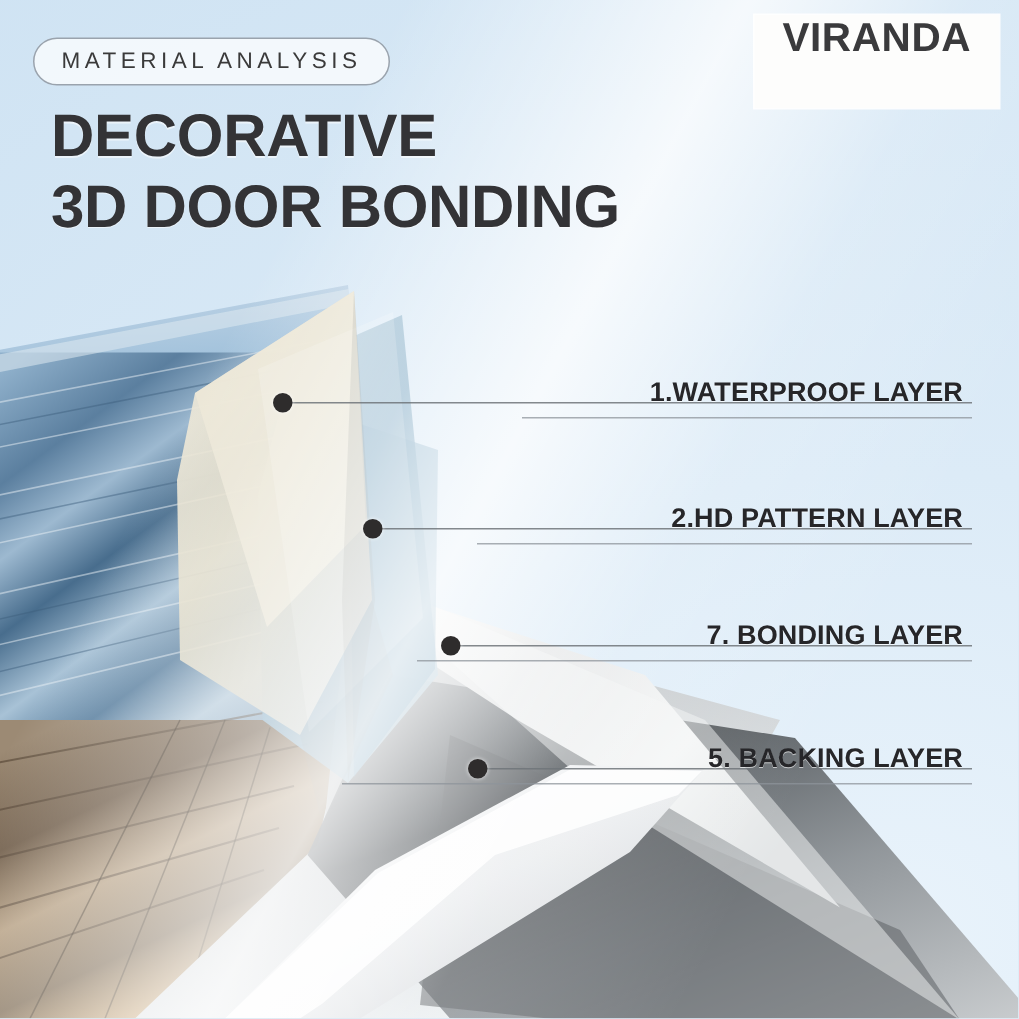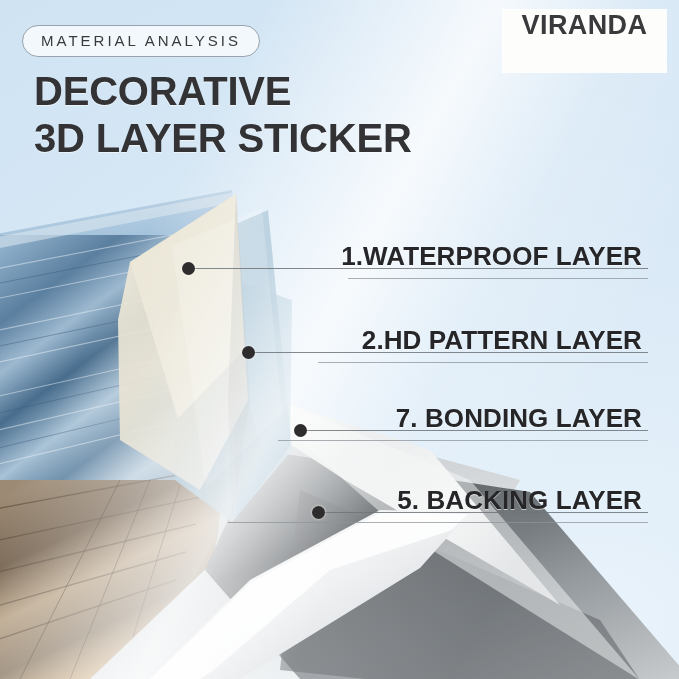--- a/index.html
+++ b/index.html
@@ -48,21 +48,21 @@
   .lead{
     position:absolute;height:1px;background:#6f7479;opacity:.85;top:0;
   }
   .dot{
     position:absolute;width:13px;height:13px;border-radius:50%;
     background:#2e2c2c;top:-6px;
     box-shadow:0 0 3px rgba(255,255,255,.75);
   }
   .lbl{
     position:absolute;bottom:6px;right:0;
-    font-size:26px;font-weight:bold;color:#262629;
+    font-size:18px;font-weight:bold;color:#262629;
     letter-spacing:.1px;white-space:nowrap;
     text-shadow:0 1px 0 rgba(255,255,255,.6);
   }
   .rule{position:absolute;height:1px;background:#8d949b;opacity:.75;top:0;right:0;}
 </style>
 </head>
 <body>
 
 <div id="stage">
 
@@ -198,21 +198,21 @@
     <path d="M 236,44 L 250,250 L 232,372 L 228,250 Z" fill="#7d7f7a" opacity=".22"></path>
     <path d="M 200,340 L 248,250 L 262,300 L 215,400 Z" fill="#8c8f92" opacity=".18"></path>
   </svg>
 
   <div class="wash"></div>
 
   <div class="badge">MATERIAL ANALYSIS</div>
 
   <div class="title">
     <div>DECORATIVE</div>
-    <div>3D LAYER STICKER</div>
+    <div>3D DOOR BONDING</div>
   </div>
 
   <div class="logo-box">
     <span class="logo-text">VIRANDA</span>
   </div>
 
   <div class="callout" id="callouts"></div>
 
 <div class="callout" style="left: 0px; top: 268px; width: 679px;">
       <div class="lead" style="left: 194px; width: 454px;"></div>

